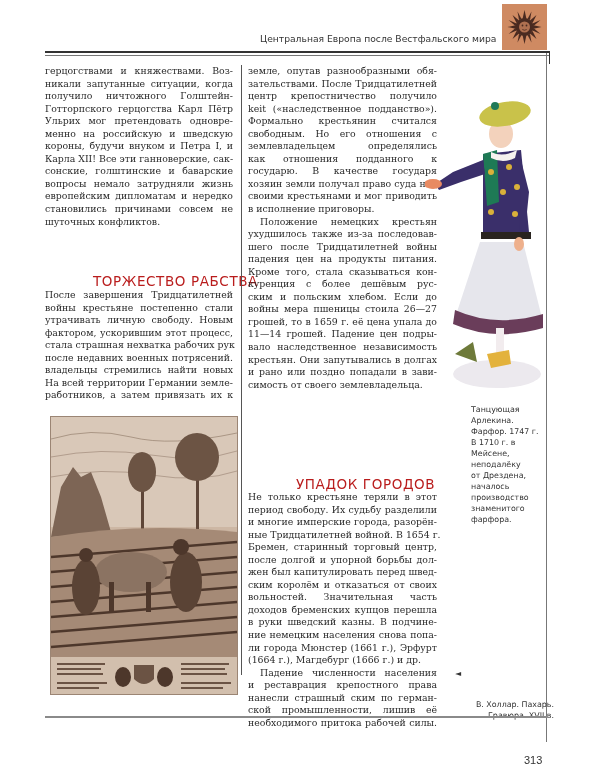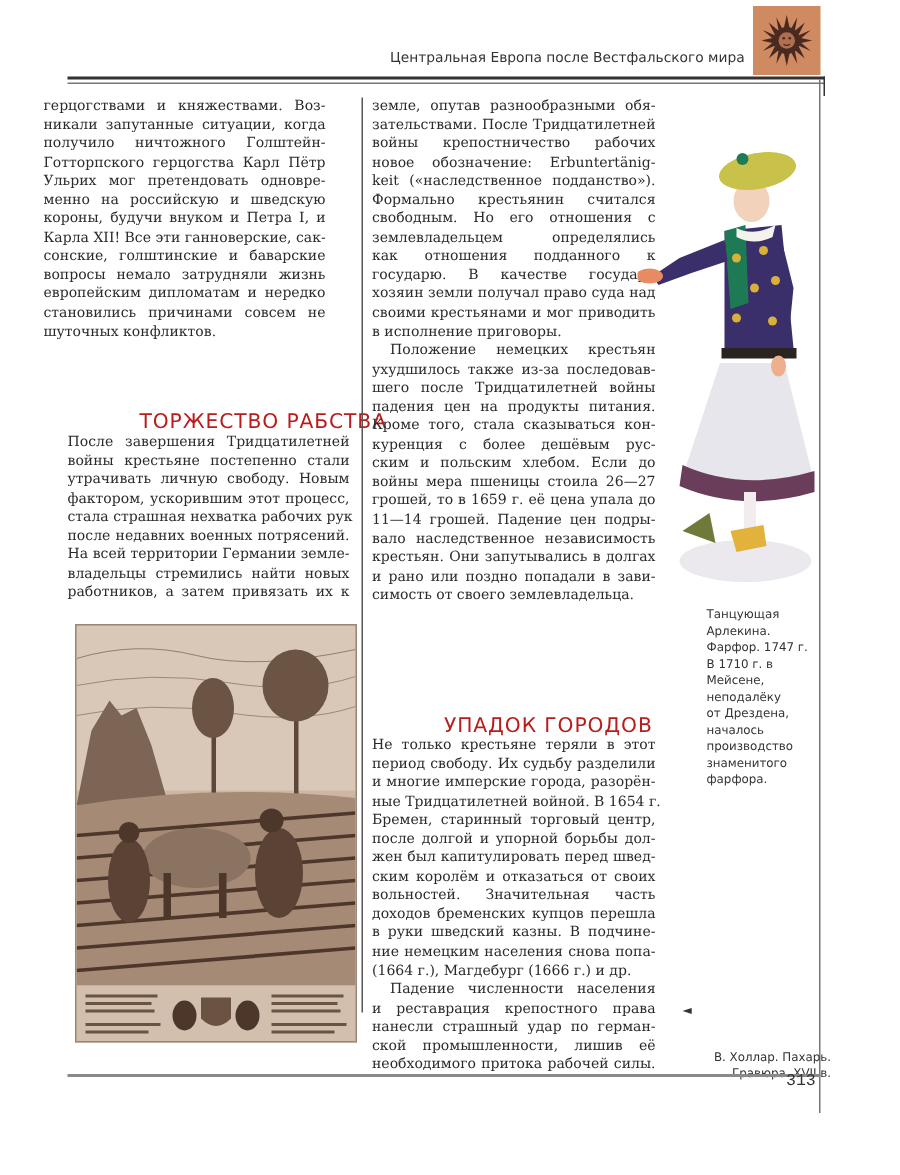--- a/index.html
+++ b/index.html
@@ -11,42 +11,42 @@
   .running-title { position: absolute; left: 260px; top: 33px; width: 234px; text-align: left;
          font-family: "DejaVu Sans", sans-serif; font-size: 9.2px; color: #333; white-space: nowrap; }
   .rule-thick { position: absolute; left: 45px; top: 51px; width: 505px; height: 2px; background: #333; }
   .rule-thin { position: absolute; left: 45px; top: 55px; width: 505px; height: 1px; background: #777; }
   .rule-tick { position: absolute; left: 549px; top: 51px; width: 1px; height: 13px; background: #333; }
   .col { position: absolute; font-size: 9.35px; line-height: 12.55px; text-align: justify; }
   .col p { margin: 0; }
   .line { display: block; text-align: justify; text-align-last: justify; white-space: nowrap; }
   .line.last { text-align-last: left; }
   .indent { text-indent: 12px; }
-  .col-left { left: 29px; top: 65px; width: 188px; }
+  .col-left { left: 45px; top: 65px; width: 188px; }
   .col-mid { left: 248px; top: 65px; width: 189px; }
   .heading { position: absolute; font-family: "DejaVu Sans", sans-serif; font-size: 13.5px;
          letter-spacing: 0.6px; color: #b91c1c; font-weight: normal; white-space: nowrap; margin-left: 48px; }
   .heading-1 { left: 45px; top: 262px; }
   .heading-2 { left: 248px; top: 465px; }
   .left-p2 { left: 45px; top: 289px; width: 188px; }
   .mid-p3 { left: 248px; top: 491px; width: 189px; }
   .vdivider { position: absolute; left: 241px; top: 65px; width: 1px; height: 610px; background: #555; }
   .rdivider { position: absolute; left: 546px; top: 53px; width: 1px; height: 689px; background: #777; }
   .bottom-rule { position: absolute; left: 45px; top: 716px; width: 502px; height: 2px; background: #8a8a8a; }
   .engraving { position: absolute; left: 50px; top: 416px; width: 186px; height: 277px;
          background: #c9b3a1; overflow: hidden; border: 1px solid #9b8574; }
   .figurine { position: absolute; left: 425px; top: 92px; width: 124px; height: 298px; }
   .caption { position: absolute; font-family: "DejaVu Sans", sans-serif; font-size: 7.9px;
          line-height: 11px; color: #333; }
   .caption-1 { left: 454px; top: 404px; width: 92px; margin-left: 17px; }
   .caption-2 { left: 454px; top: 699px; width: 100px; text-align: right; }
   .caption-arrow { position: absolute; left: 455px; top: 669px; font-size: 8px; color: #333;
          font-family: "DejaVu Sans", sans-serif; }
-  .page-number { position: absolute; left: 524px; top: 715px; font-size: 11px; color: #333;
-         font-family: Liberation Mono, monospace; }
+  .page-number { position: absolute; left: 524px; top: 754px; font-size: 11px; color: #333;
+         font-family: Liberation Sans, sans-serif; }
 </style>
 </head>
 <body>
 
 <div class="header-emblem">
   <svg viewBox="0 0 45 46">
     <g fill="#4a2a20">
       <circle cx="22.5" cy="23" r="9"></circle>
       <polygon points="22.5,6 24.5,15 20.5,15"></polygon>
       <polygon points="22.5,40 24.5,31 20.5,31"></polygon>
@@ -97,22 +97,22 @@
 <h2 class="heading heading-1">ТОРЖЕСТВО РАБСТВА</h2>
 
 <div class="col left-p2">
   <p>
     <span class="line">После завершения Тридцатилетней</span>
     <span class="line">войны крестьяне постепенно стали</span>
     <span class="line">утрачивать личную свободу. Новым</span>
     <span class="line">фактором, ускорившим этот процесс,</span>
     <span class="line">стала страшная нехватка рабочих рук</span>
     <span class="line">после недавних военных потрясений.</span>
+    <span class="line">владельцы стремились найти новых</span>
     <span class="line">На всей территории Германии земле-</span>
-    <span class="line">владельцы стремились найти новых</span>
     <span class="line">работников, а затем привязать их к</span>
   </p>
 </div>
 
 <div class="engraving">
   <svg width="186" height="277" viewBox="0 0 186 277">
     <rect width="186" height="277" fill="#cdb7a4"></rect>
     <rect width="186" height="110" fill="#d9c8b8"></rect>
     <path d="M0 22 Q40 10 80 20 T186 16" stroke="#8a7362" stroke-width="0.6" fill="none"></path>
     <path d="M0 40 Q50 30 100 38 T186 34" stroke="#8a7362" stroke-width="0.5" fill="none"></path>
@@ -157,22 +157,21 @@
     <ellipse cx="114" cy="260" rx="8" ry="10" fill="#4d372b"></ellipse>
   </svg>
 </div>
 
 <div class="vdivider"></div>
 
 <div class="col col-mid">
   <p>
     <span class="line">земле, опутав разнообразными обя-</span>
     <span class="line">зательствами. После Тридцатилетней</span>
-    <span class="line">войны крепостничество рабочих</span>
-    <span class="line">новое обозначение: Erbuntertänig-</span>
+    <span class="line">центр крепостничество получило</span>
     <span class="line">keit («наследственное подданство»).</span>
     <span class="line">Формально крестьянин считался</span>
     <span class="line">свободным. Но его отношения с</span>
     <span class="line">землевладельцем определялись</span>
     <span class="line">как отношения подданного к</span>
     <span class="line">государю. В качестве государя</span>
     <span class="line">хозяин земли получал право суда над</span>
     <span class="line">своими крестьянами и мог приводить</span>
     <span class="line last">в исполнение приговоры.</span>
   </p>
@@ -203,26 +202,27 @@
     <span class="line">и многие имперские города, разорён-</span>
     <span class="line">ные Тридцатилетней войной. В 1654 г.</span>
     <span class="line">Бремен, старинный торговый центр,</span>
     <span class="line">после долгой и упорной борьбы дол-</span>
     <span class="line">жен был капитулировать перед швед-</span>
     <span class="line">ским королём и отказаться от своих</span>
     <span class="line">вольностей. Значительная часть</span>
     <span class="line">доходов бременских купцов перешла</span>
     <span class="line">в руки шведский казны. В подчине-</span>
     <span class="line">ние немецким населения снова попа-</span>
+    <span class="line">ли города Мюнстер (1661 г.), Эрфурт</span>
     <span class="line last">(1664 г.), Магдебург (1666 г.) и др.</span>
   </p>
   <p>
     <span class="line indent">Падение численности населения</span>
     <span class="line">и реставрация крепостного права</span>
-    <span class="line">нанесли страшный удар по герман-</span>
+    <span class="line">нанесли страшный ским по герман-</span>
     <span class="line">ской промышленности, лишив её</span>
     <span class="line">необходимого притока рабочей силы.</span>
   </p>
 </div>
 
 <div class="figurine">
   <svg width="124" height="298" viewBox="0 0 124 298">
     <ellipse cx="72" cy="282" rx="44" ry="14" fill="#ece9ee"></ellipse>
     <path d="M30 262 L48 250 L52 270 Z" fill="#6e7a3a"></path>
     <path d="M55 150 L98 150 L118 230 Q80 248 30 226 Z" fill="#e6e6ec"></path>

